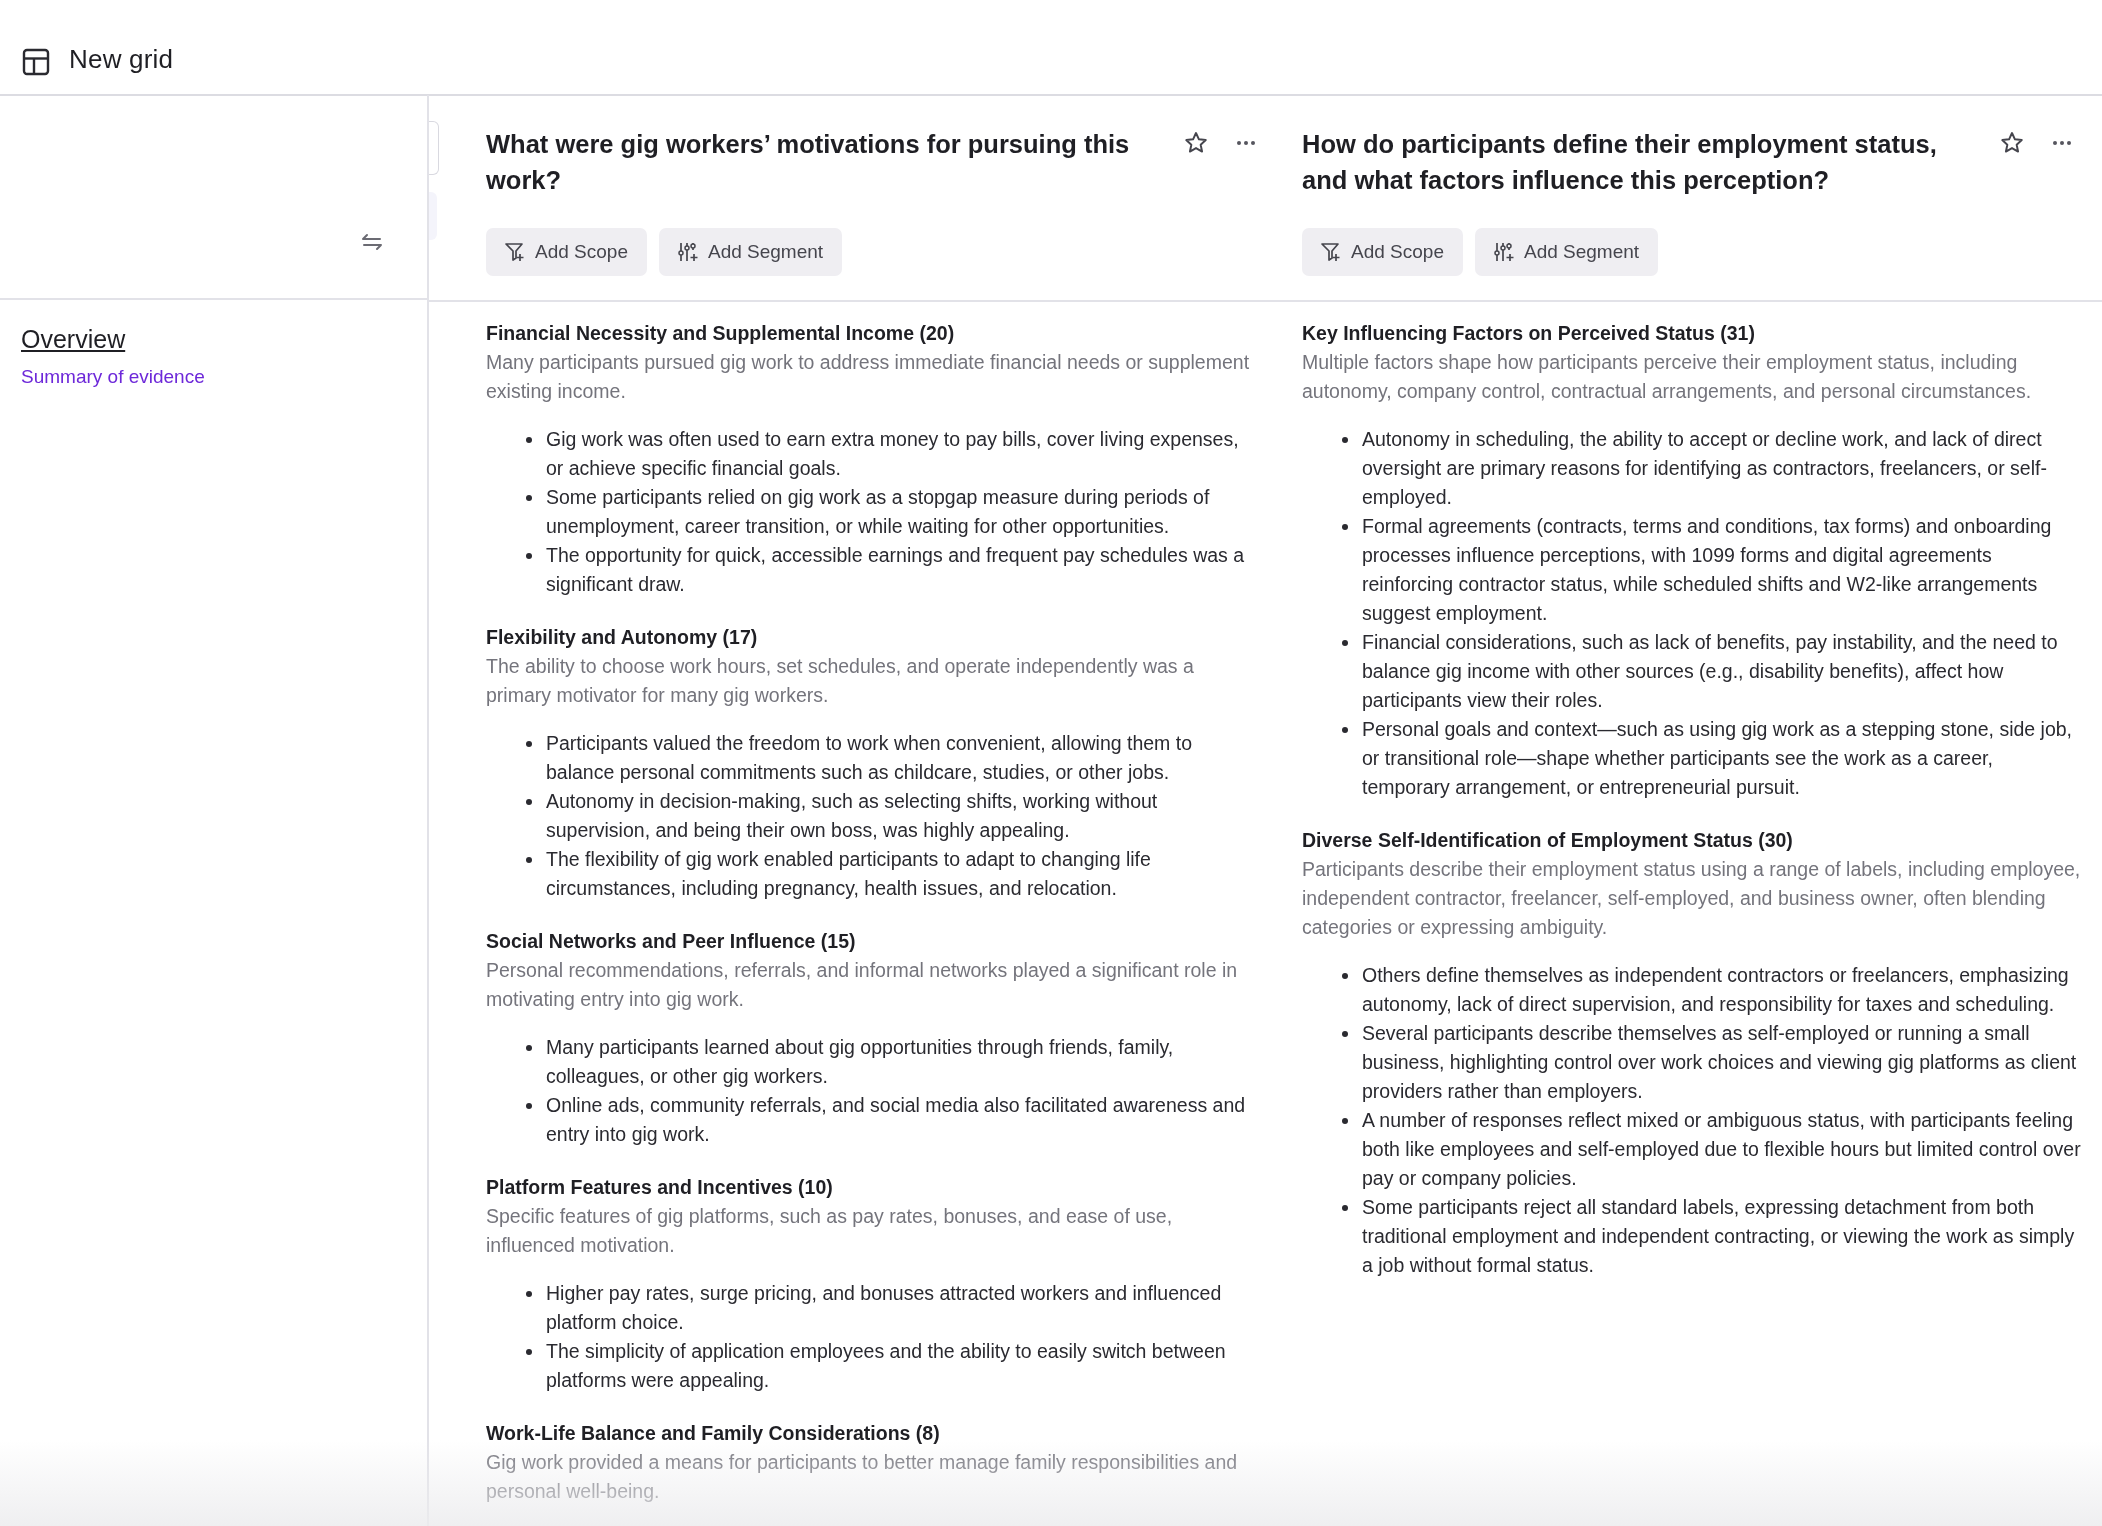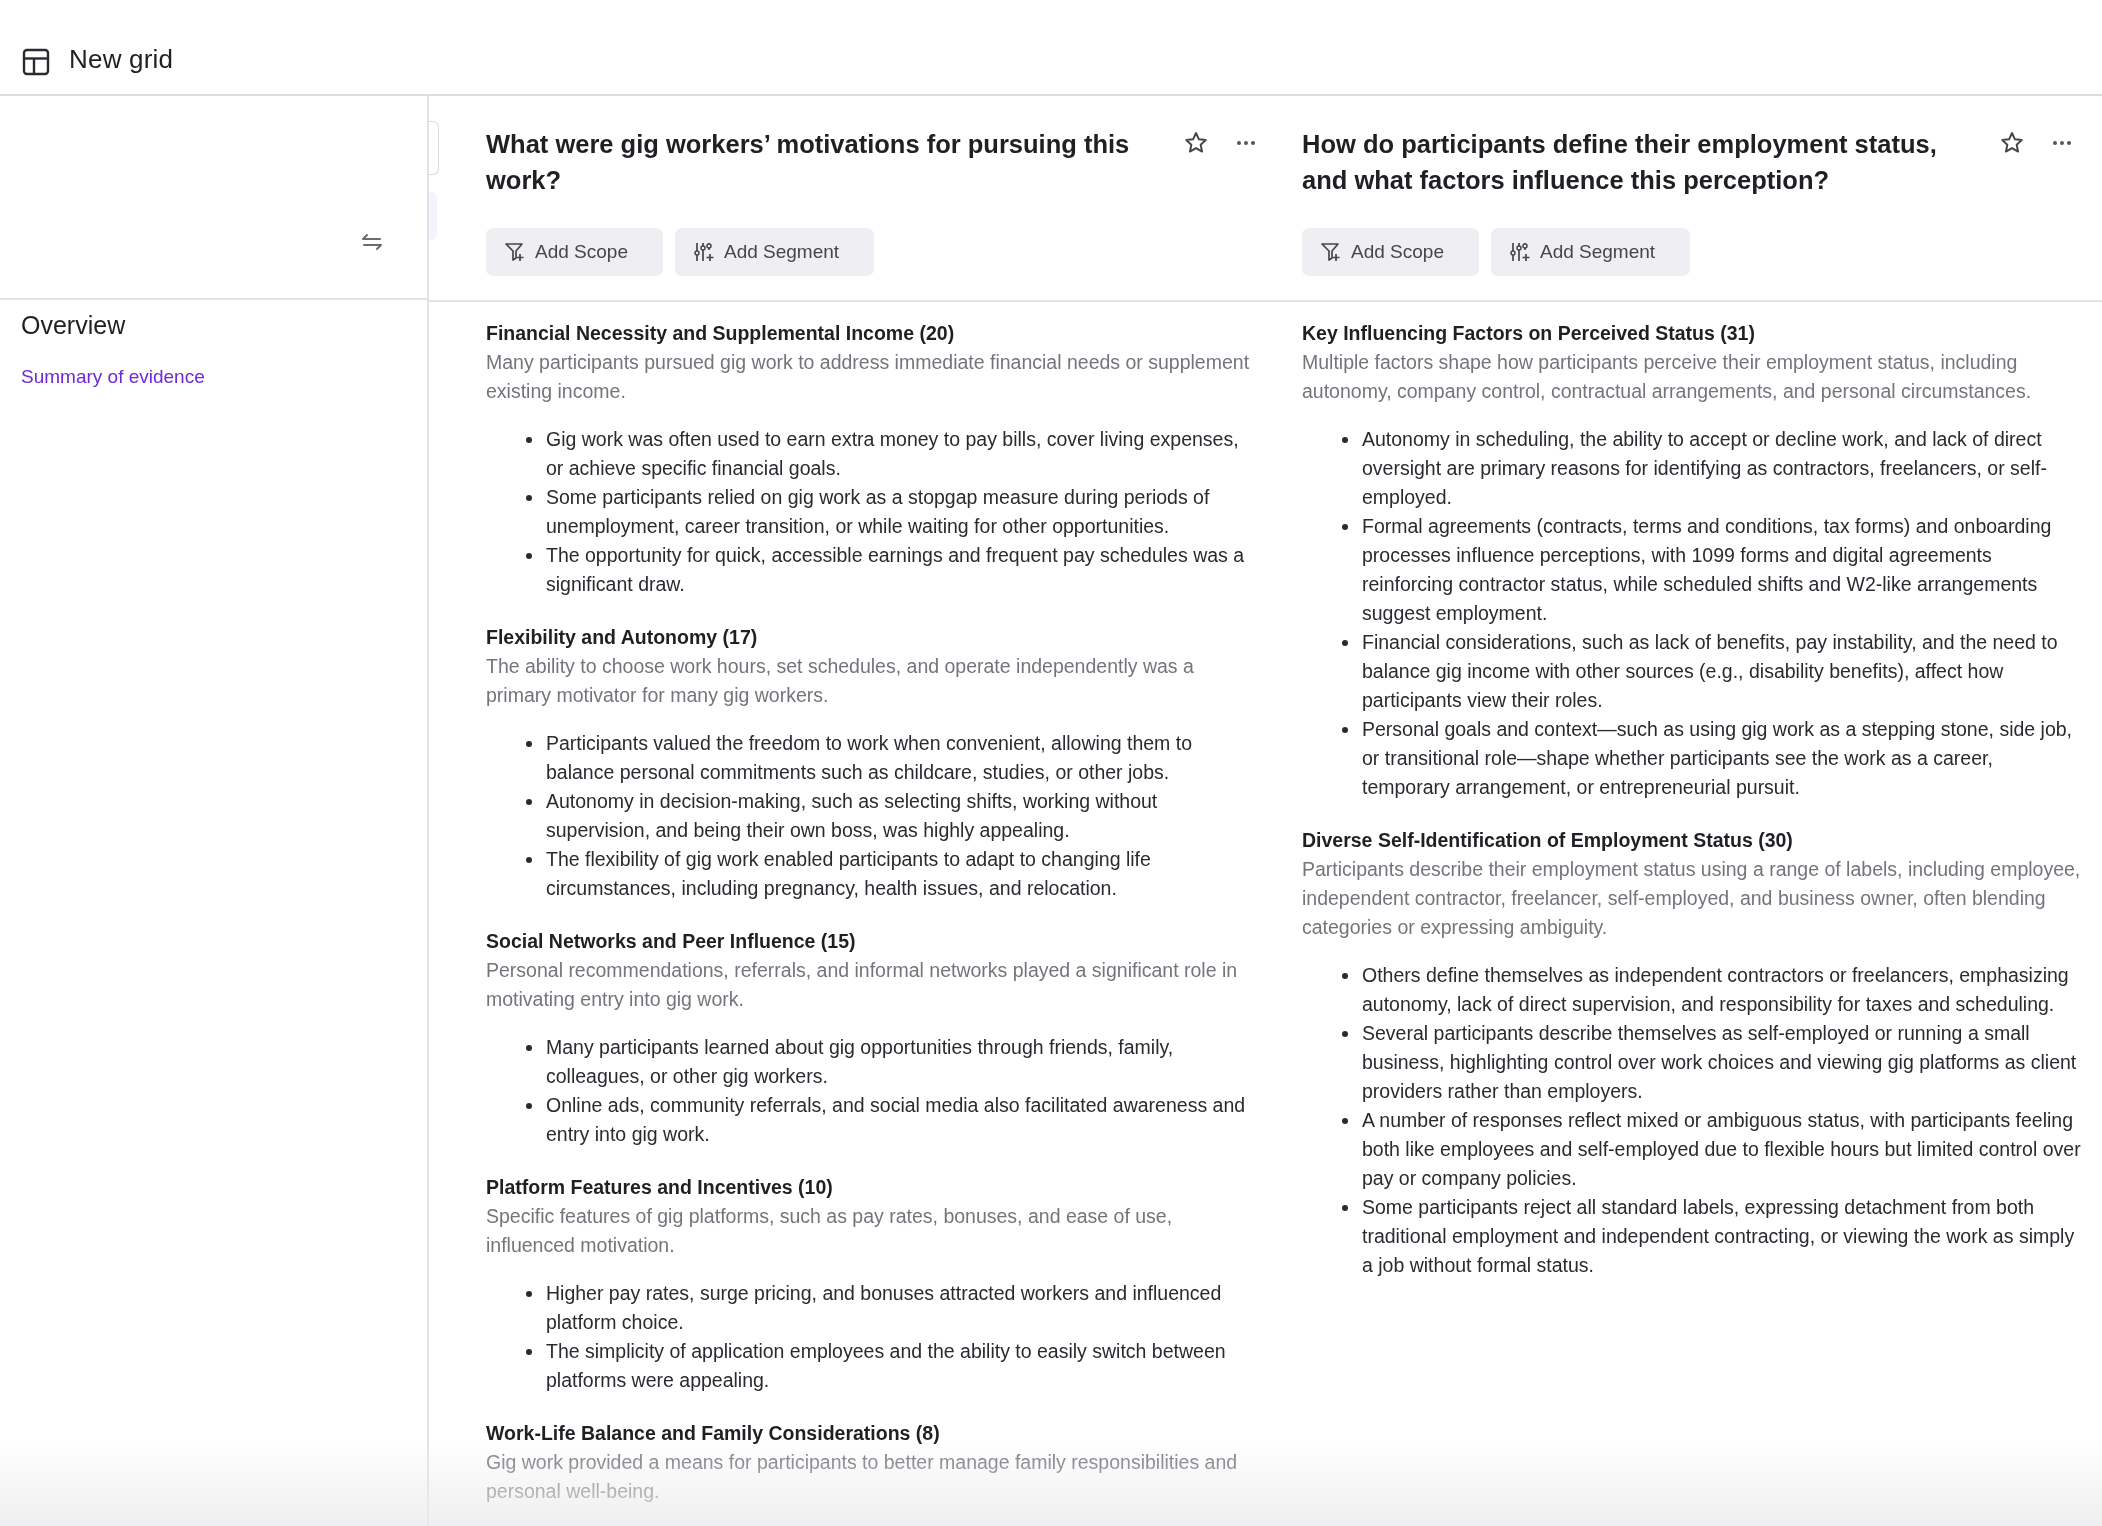--- a/index.html
+++ b/index.html
@@ -28,21 +28,21 @@
   .q-title { position: absolute; left: 0; top: 31px; width: 680px; font-size: 25.5px; font-weight: bold; line-height: 36px; color: #1f1f24; }
   .star-btn { position: absolute; top: 35px; width: 26px; height: 26px; cursor: pointer; }
   .dots-btn { position: absolute; top: 35px; width: 26px; height: 26px; cursor: pointer; display: flex; align-items: center; justify-content: center; }
   .col1 .star-btn { left: 697px; }
   .col1 .dots-btn { left: 747px; }
   .col2 .star-btn { left: 697px; }
   .col2 .dots-btn { left: 747px; }
   .dot { width: 4px; height: 4px; border-radius: 50%; background: #55555e; margin: 0 1.5px; }
 
   .btn-row { position: absolute; left: 0; top: 133px; display: flex; gap: 12px; }
-  .pill { display: flex; align-items: center; height: 48px; padding: 0 35px 0 18px; background: #efeef2; border-radius: 7px; font-size: 19px; color: #45454d; cursor: pointer; }
+  .pill { display: flex; align-items: center; height: 48px; padding: 0 19px 0 18px; background: #efeef2; border-radius: 7px; font-size: 19px; color: #45454d; cursor: pointer; }
   .pill svg { margin-right: 9px; }
 
   .content { position: absolute; top: 224px; left: 0; width: 100%; }
   .section { margin-bottom: 24px; }
   .sec-title { font-size: 19.5px; font-weight: bold; line-height: 29px; color: #1f1f24; }
   .sec-desc { font-size: 19.5px; line-height: 29px; color: #74747c; }
   .sec-list { margin-top: 19px; padding-left: 60px; list-style: none; }
   .sec-list li { position: relative; font-size: 19.5px; line-height: 29px; color: #2a2a30; }
   .sec-list li::before { content: ""; position: absolute; left: -20px; top: 12px; width: 6px; height: 6px; border-radius: 50%; background: #2a2a30; }
 
@@ -60,21 +60,21 @@
   <div class="title">New grid</div>
 </div>
 
 <div class="left-panel">
   <div class="left-head">
     <svg class="swap-icon" viewBox="0 0 24 18">
       <path d="M3 6 H20 M3 6 L7 2" fill="none" stroke="#6b6b73" stroke-width="2" stroke-linecap="round" stroke-linejoin="round"></path>
       <path d="M21 12 H4 M21 12 L17 16" fill="none" stroke="#6b6b73" stroke-width="2" stroke-linecap="round" stroke-linejoin="round"></path>
     </svg>
   </div>
-  <div class="overview-title" style="top:216px;">Overview</div>
+  <div class="overview-title" style="top:230px;text-decoration:underline;">Overview</div>
   <div class="overview-sub" style="top:271px;">Summary of evidence</div>
 </div>
 <div class="left-tab-edge"></div>
 <div class="left-tab-edge2"></div>
 
 <div class="row-sep"></div>
 
 <div class="col col1">
   <div class="q-head">
     <div class="q-title">What were gig workers’ motivations for pursuing this work?</div>

